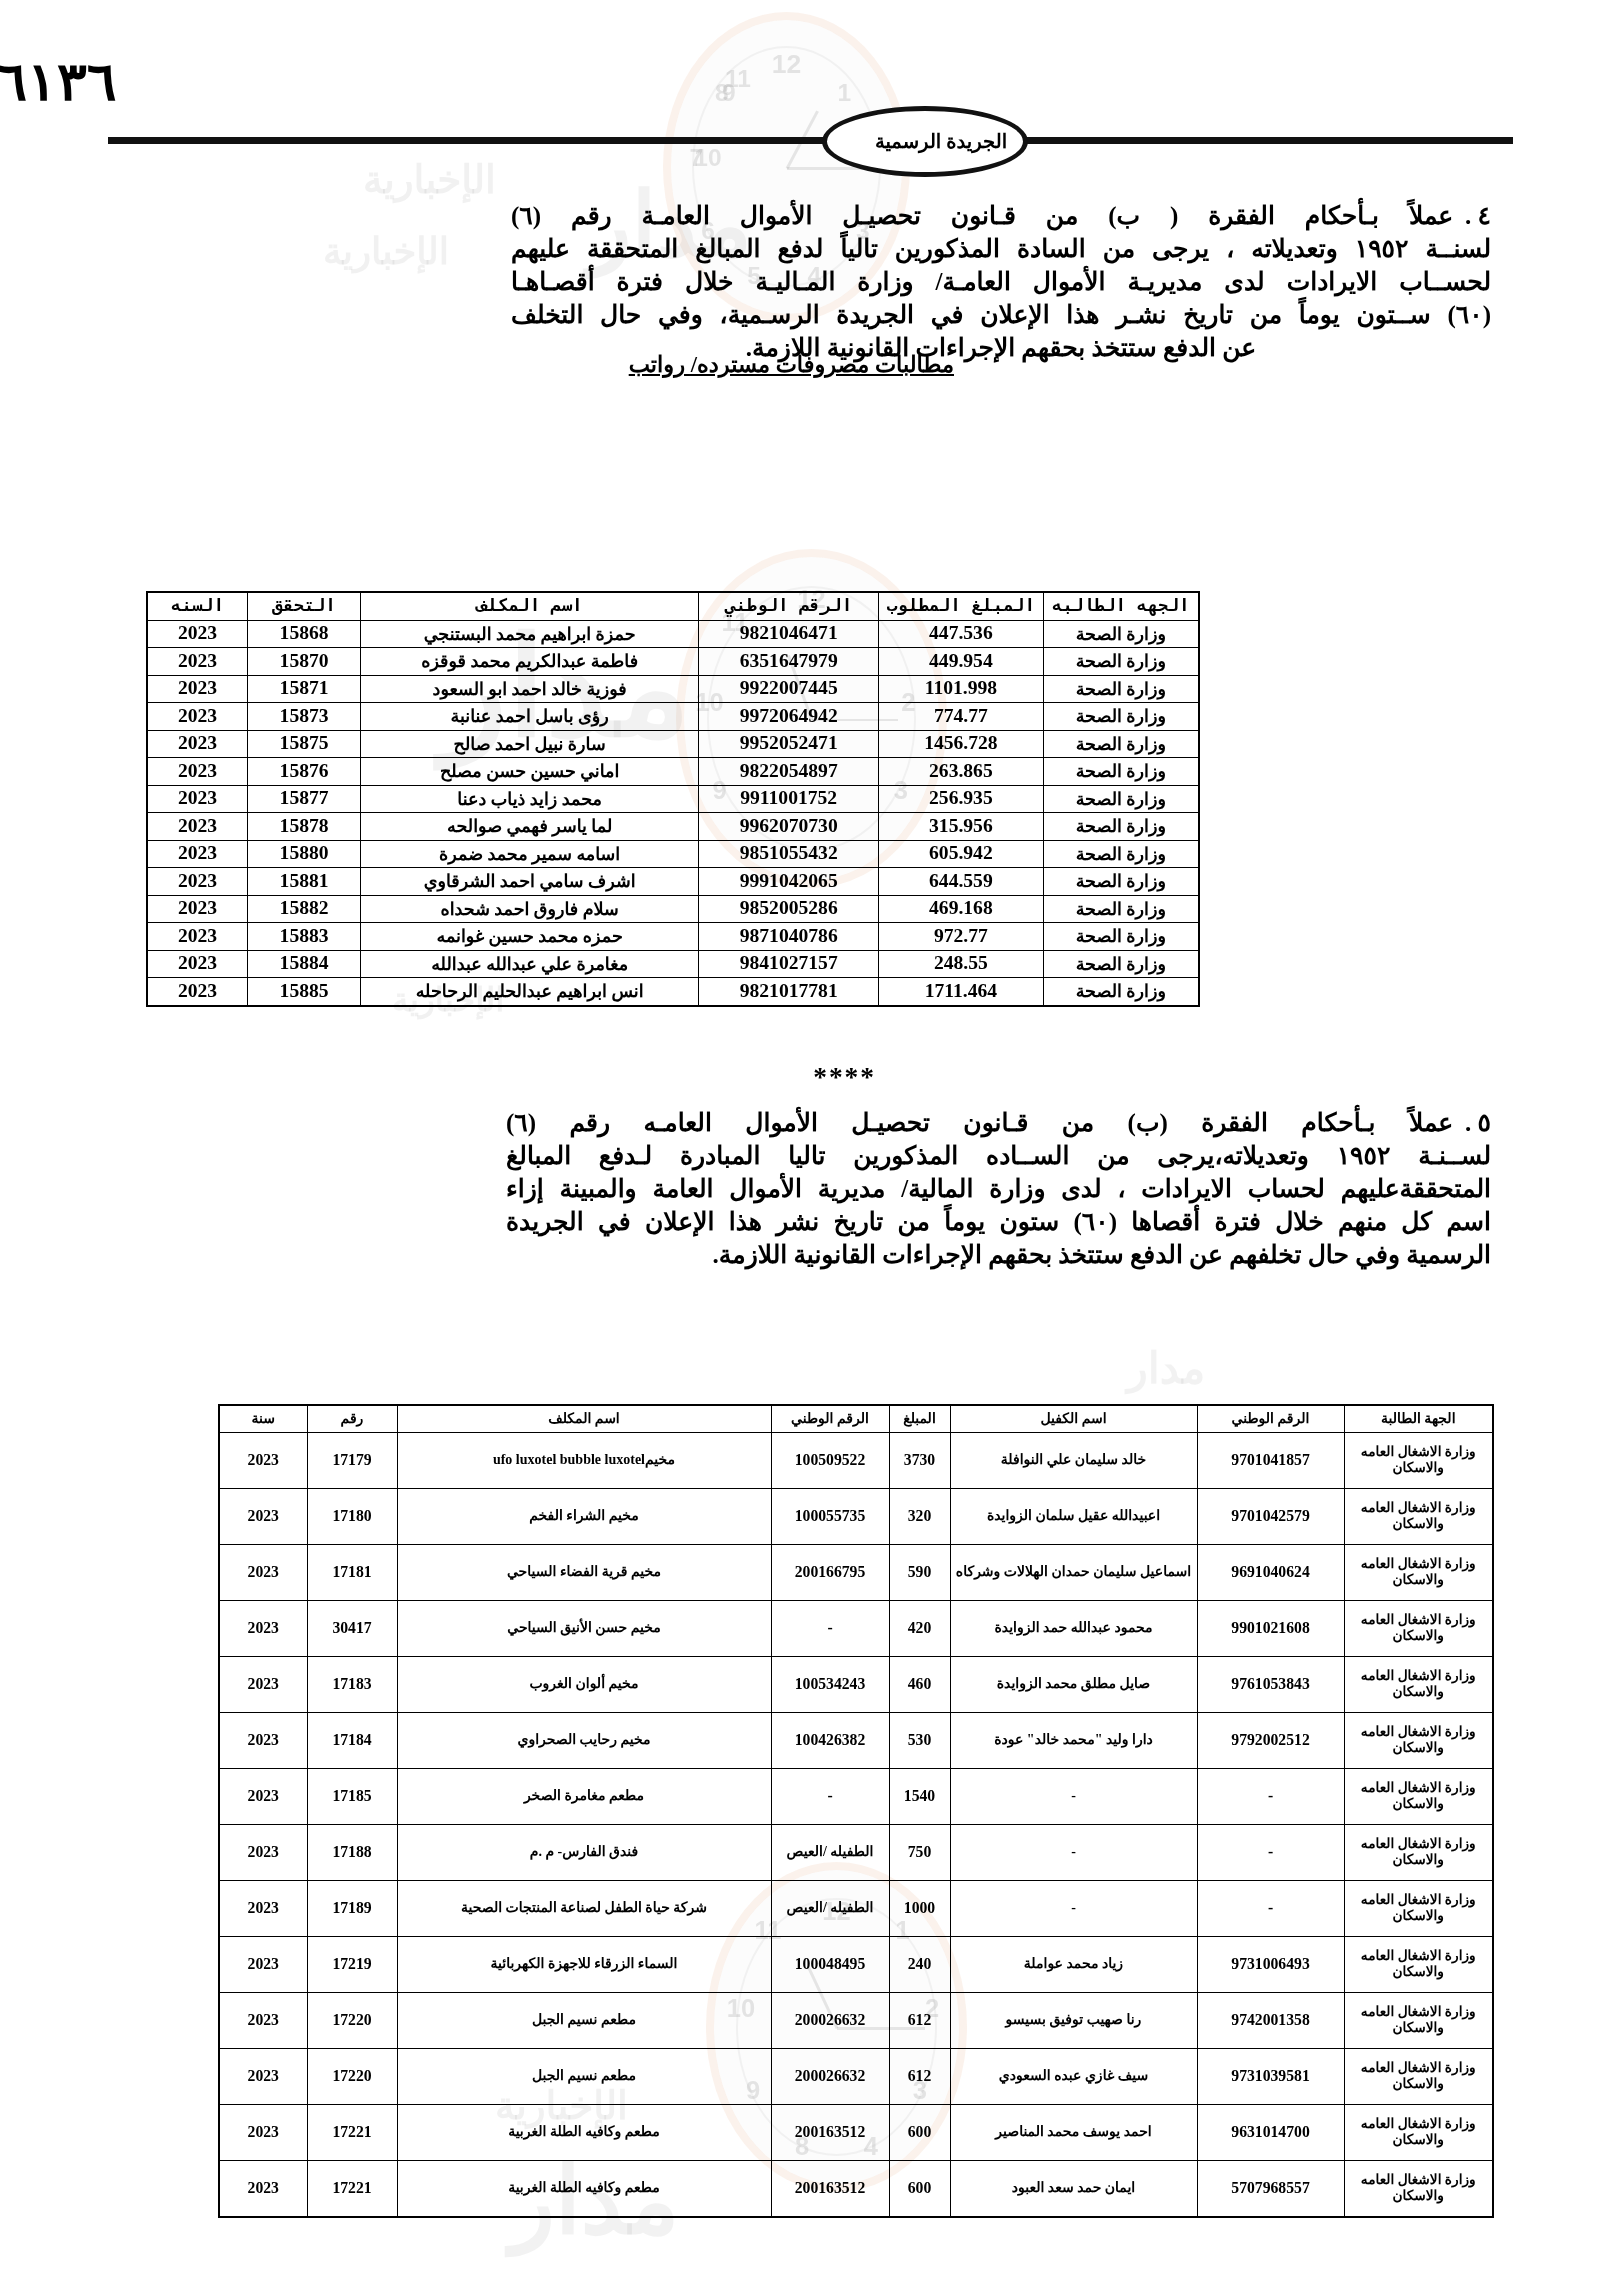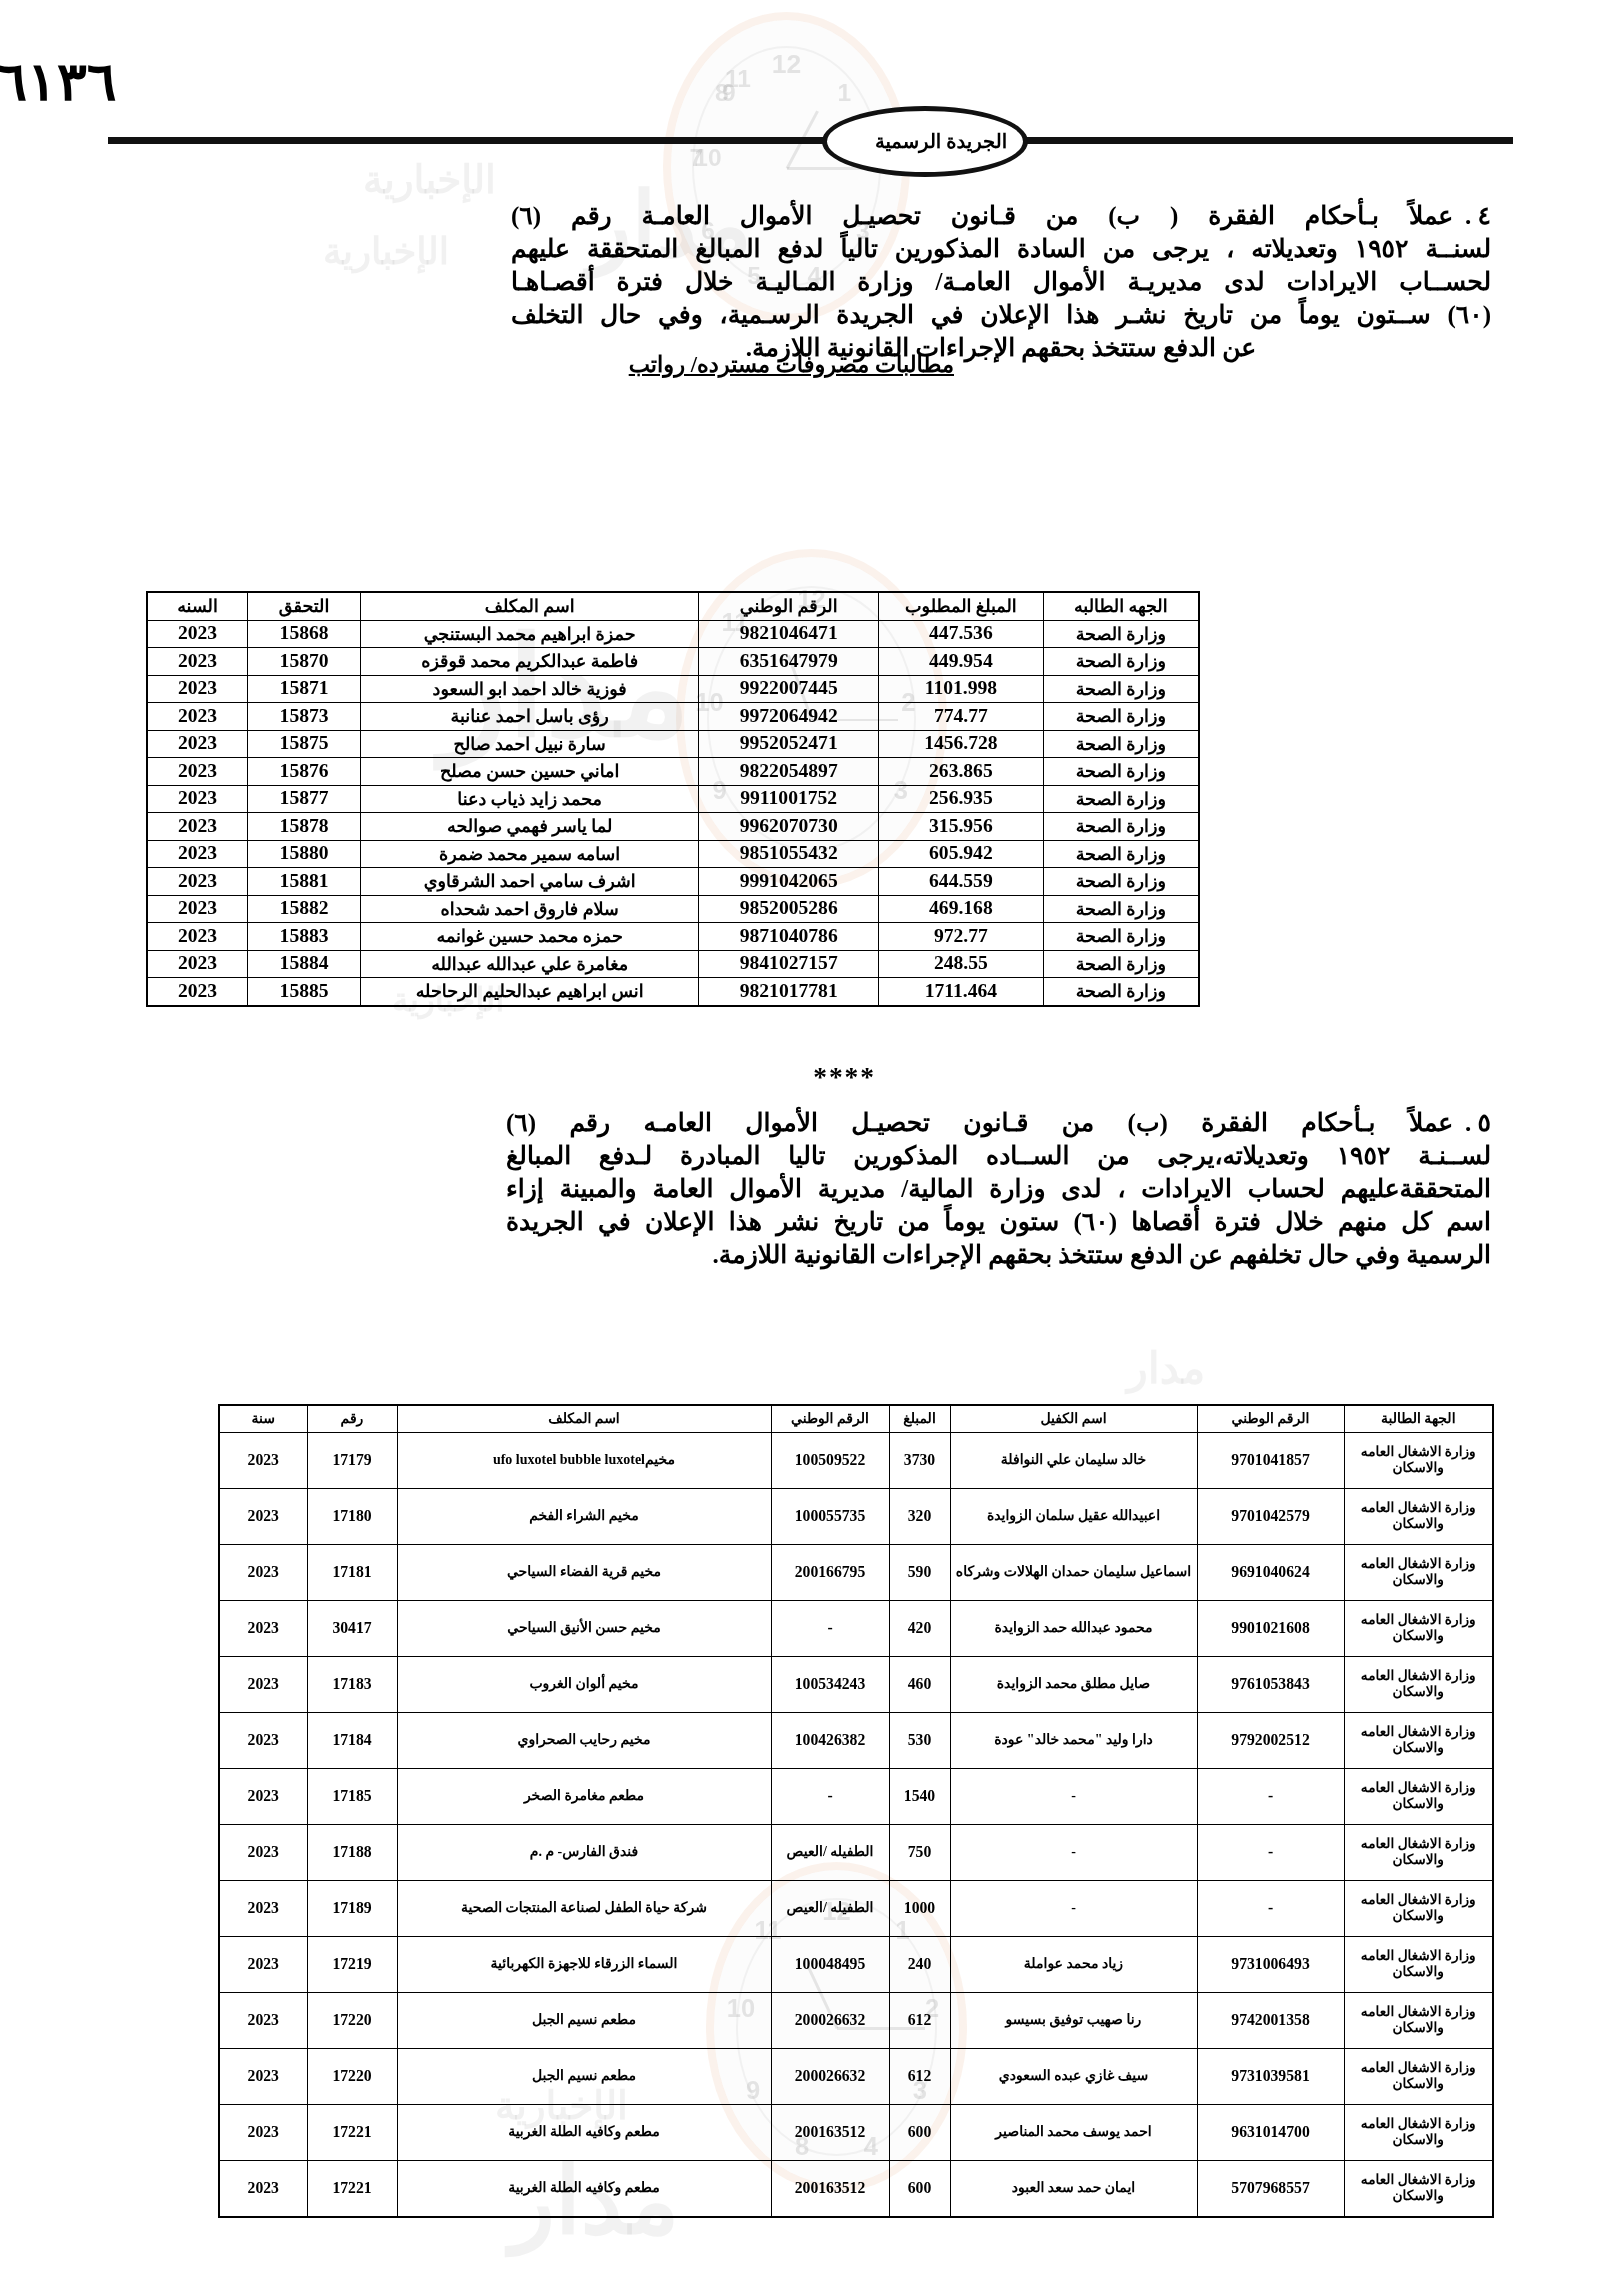--- a/index.html
+++ b/index.html
@@ -166,21 +166,21 @@
     vertical-align: middle;
     font-size: 17.6px;
     font-weight: 700;
     padding: 1px 2.9px;
     height: 24.5px;
     line-height: 1.05;
     font-family: "Liberation Serif", serif;
     overflow: hidden;
     white-space: nowrap;
   }
-  table.t1 th { font-size: 17.6px; }
+  table.t1 th { font-size: 17.6px; font-family: Liberation Mono, monospace; }
   table.t1 td.num-cell {
     font-family: "Liberation Serif", serif;
     font-size: 19.6px;
     direction: ltr;
   }
 
   table.t2 {
     position: absolute;
     border: 2px solid #000;
   }

